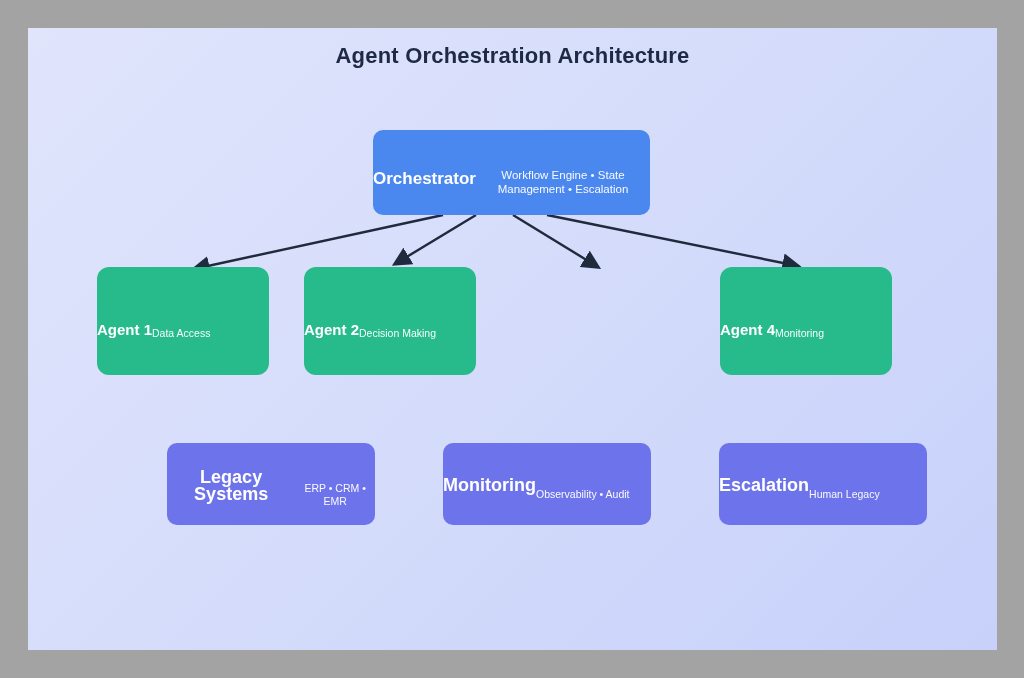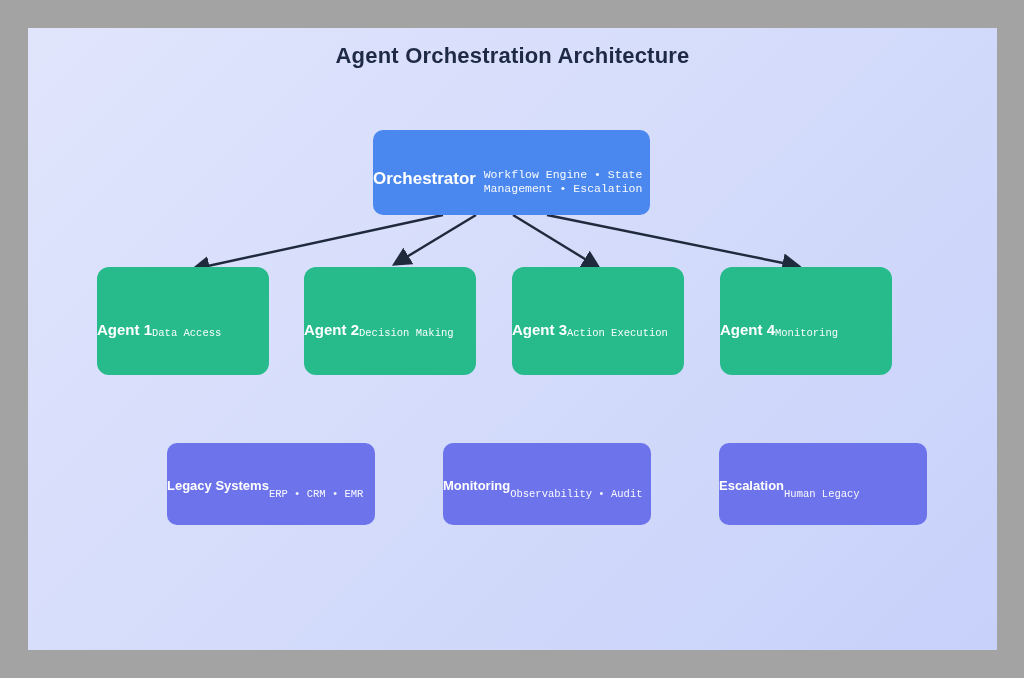--- a/index.html
+++ b/index.html
@@ -38,21 +38,21 @@
   }
   .node {
     position: absolute;
     display: flex;
     flex-direction: row;
     align-items: center;
     text-align: center;
     color: #ffffff;
   }
   .node .box-title { font-weight: bold; }
-  .node .box-sub { opacity: 0.96; font-family: Liberation Mono, monospace; }
+  .node .box-sub { opacity: 0.96; }
 
   .orchestrator {
     left: 345px; top: 102px;
     width: 277px; height: 85px;
     background: #4a87ee;
     border-radius: 10px;
     padding-top: 19px;
   }
   .orchestrator .box-title { font-size: 17px; line-height: 22px; margin-bottom: 6px; }
   .orchestrator .box-sub   { font-size: 11.5px; line-height: 14px; }
@@ -71,21 +71,21 @@
   .agent-3 { left: 484px; }
   .agent-4 { left: 692px; }
 
   .subsystem {
     top: 415px;
     width: 208px; height: 82px;
     background: #6d73ea;
     border-radius: 10px;
     padding-top: 21px;
   }
-  .subsystem .box-title { font-size: 13px; line-height: 17px; margin-bottom: 18px; }
+  .subsystem .box-title { font-size: 18px; line-height: 17px; margin-bottom: 18px; }
   .subsystem .box-sub   { font-size: 10.5px; line-height: 13px; }
   .subsystem-1 { left: 139px; }
   .subsystem-2 { left: 415px; }
   .subsystem-3 { left: 691px; }
 </style>
 </head>
 <body>
 
 <div class="stage">
   <div class="panel">
@@ -112,24 +112,20 @@
     <div class="node agent agent-1">
       <div class="box-title">Agent 1</div>
       <div class="box-sub">Data Access</div>
     </div>
 
     <div class="node agent agent-2">
       <div class="box-title">Agent 2</div>
       <div class="box-sub">Decision Making</div>
     </div>
 
-    <div class="node agent agent-3">
-      <div class="box-title">Agent 3</div>
-      <div class="box-sub">Action Execution</div>
-    </div>
 
     <div class="node agent agent-4">
       <div class="box-title">Agent 4</div>
       <div class="box-sub">Monitoring</div>
     </div>
 
     <div class="node subsystem subsystem-1">
       <div class="box-title">Legacy Systems</div>
       <div class="box-sub">ERP • CRM • EMR</div>
     </div>

